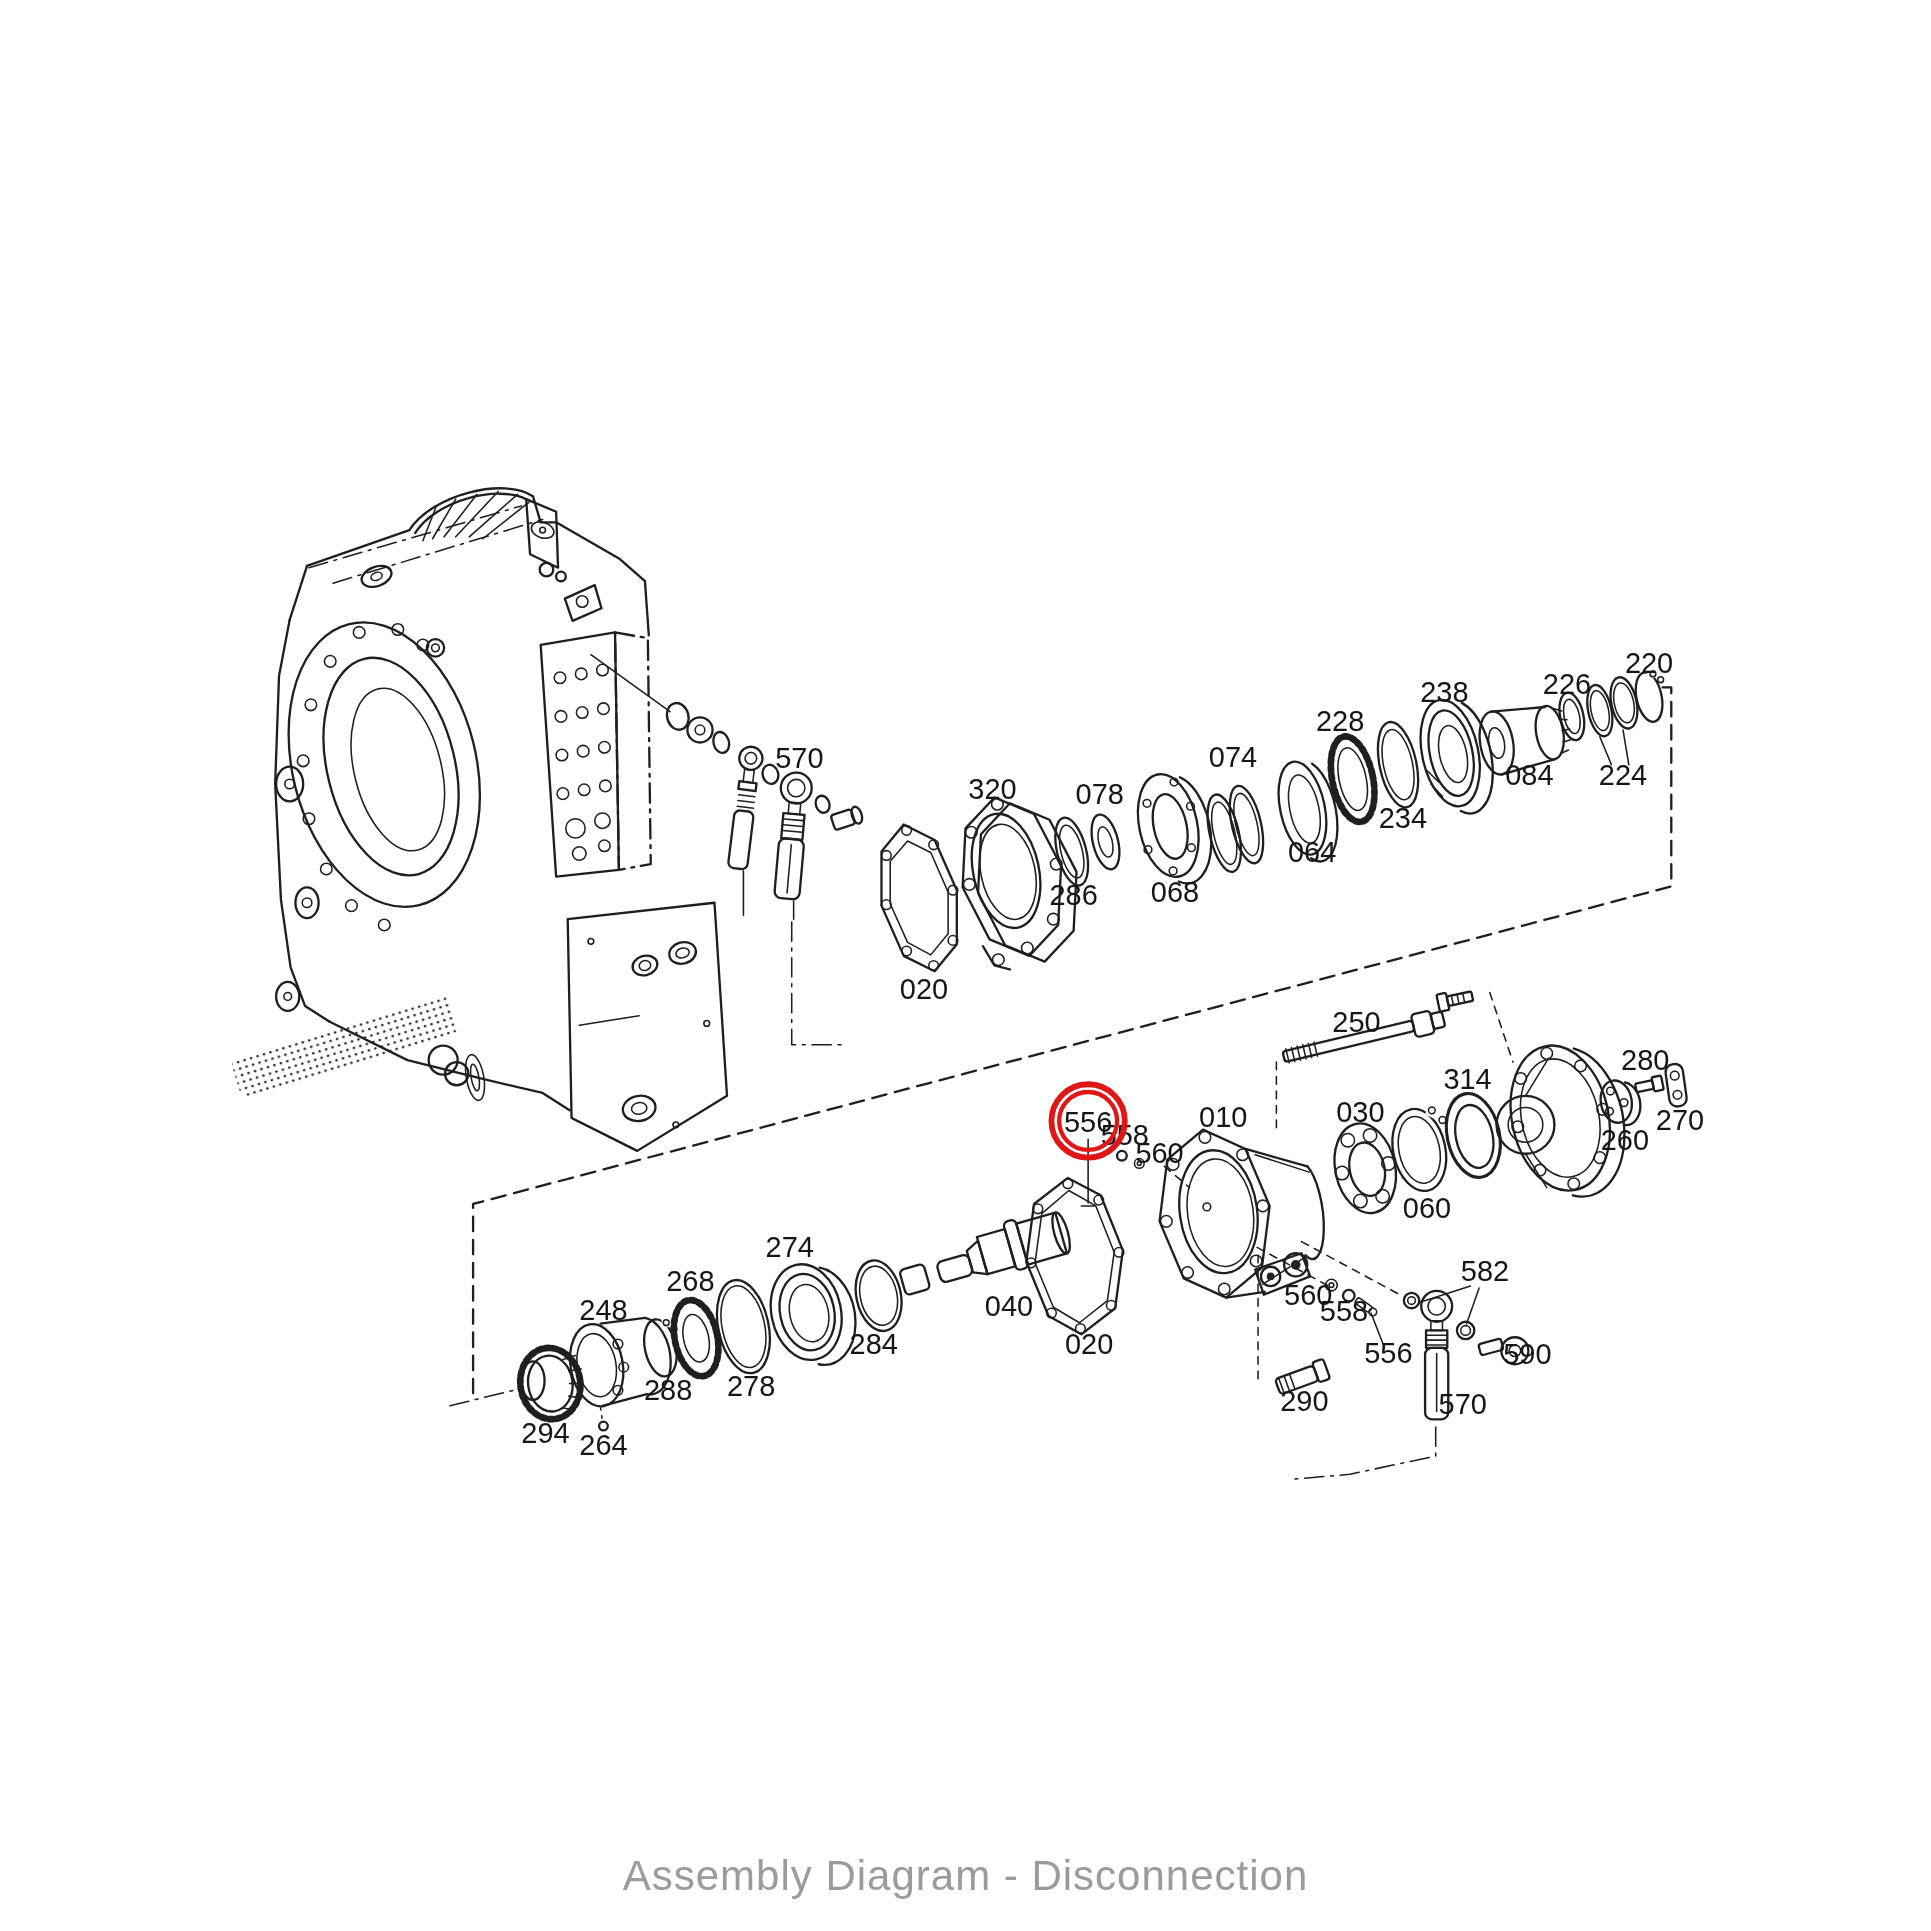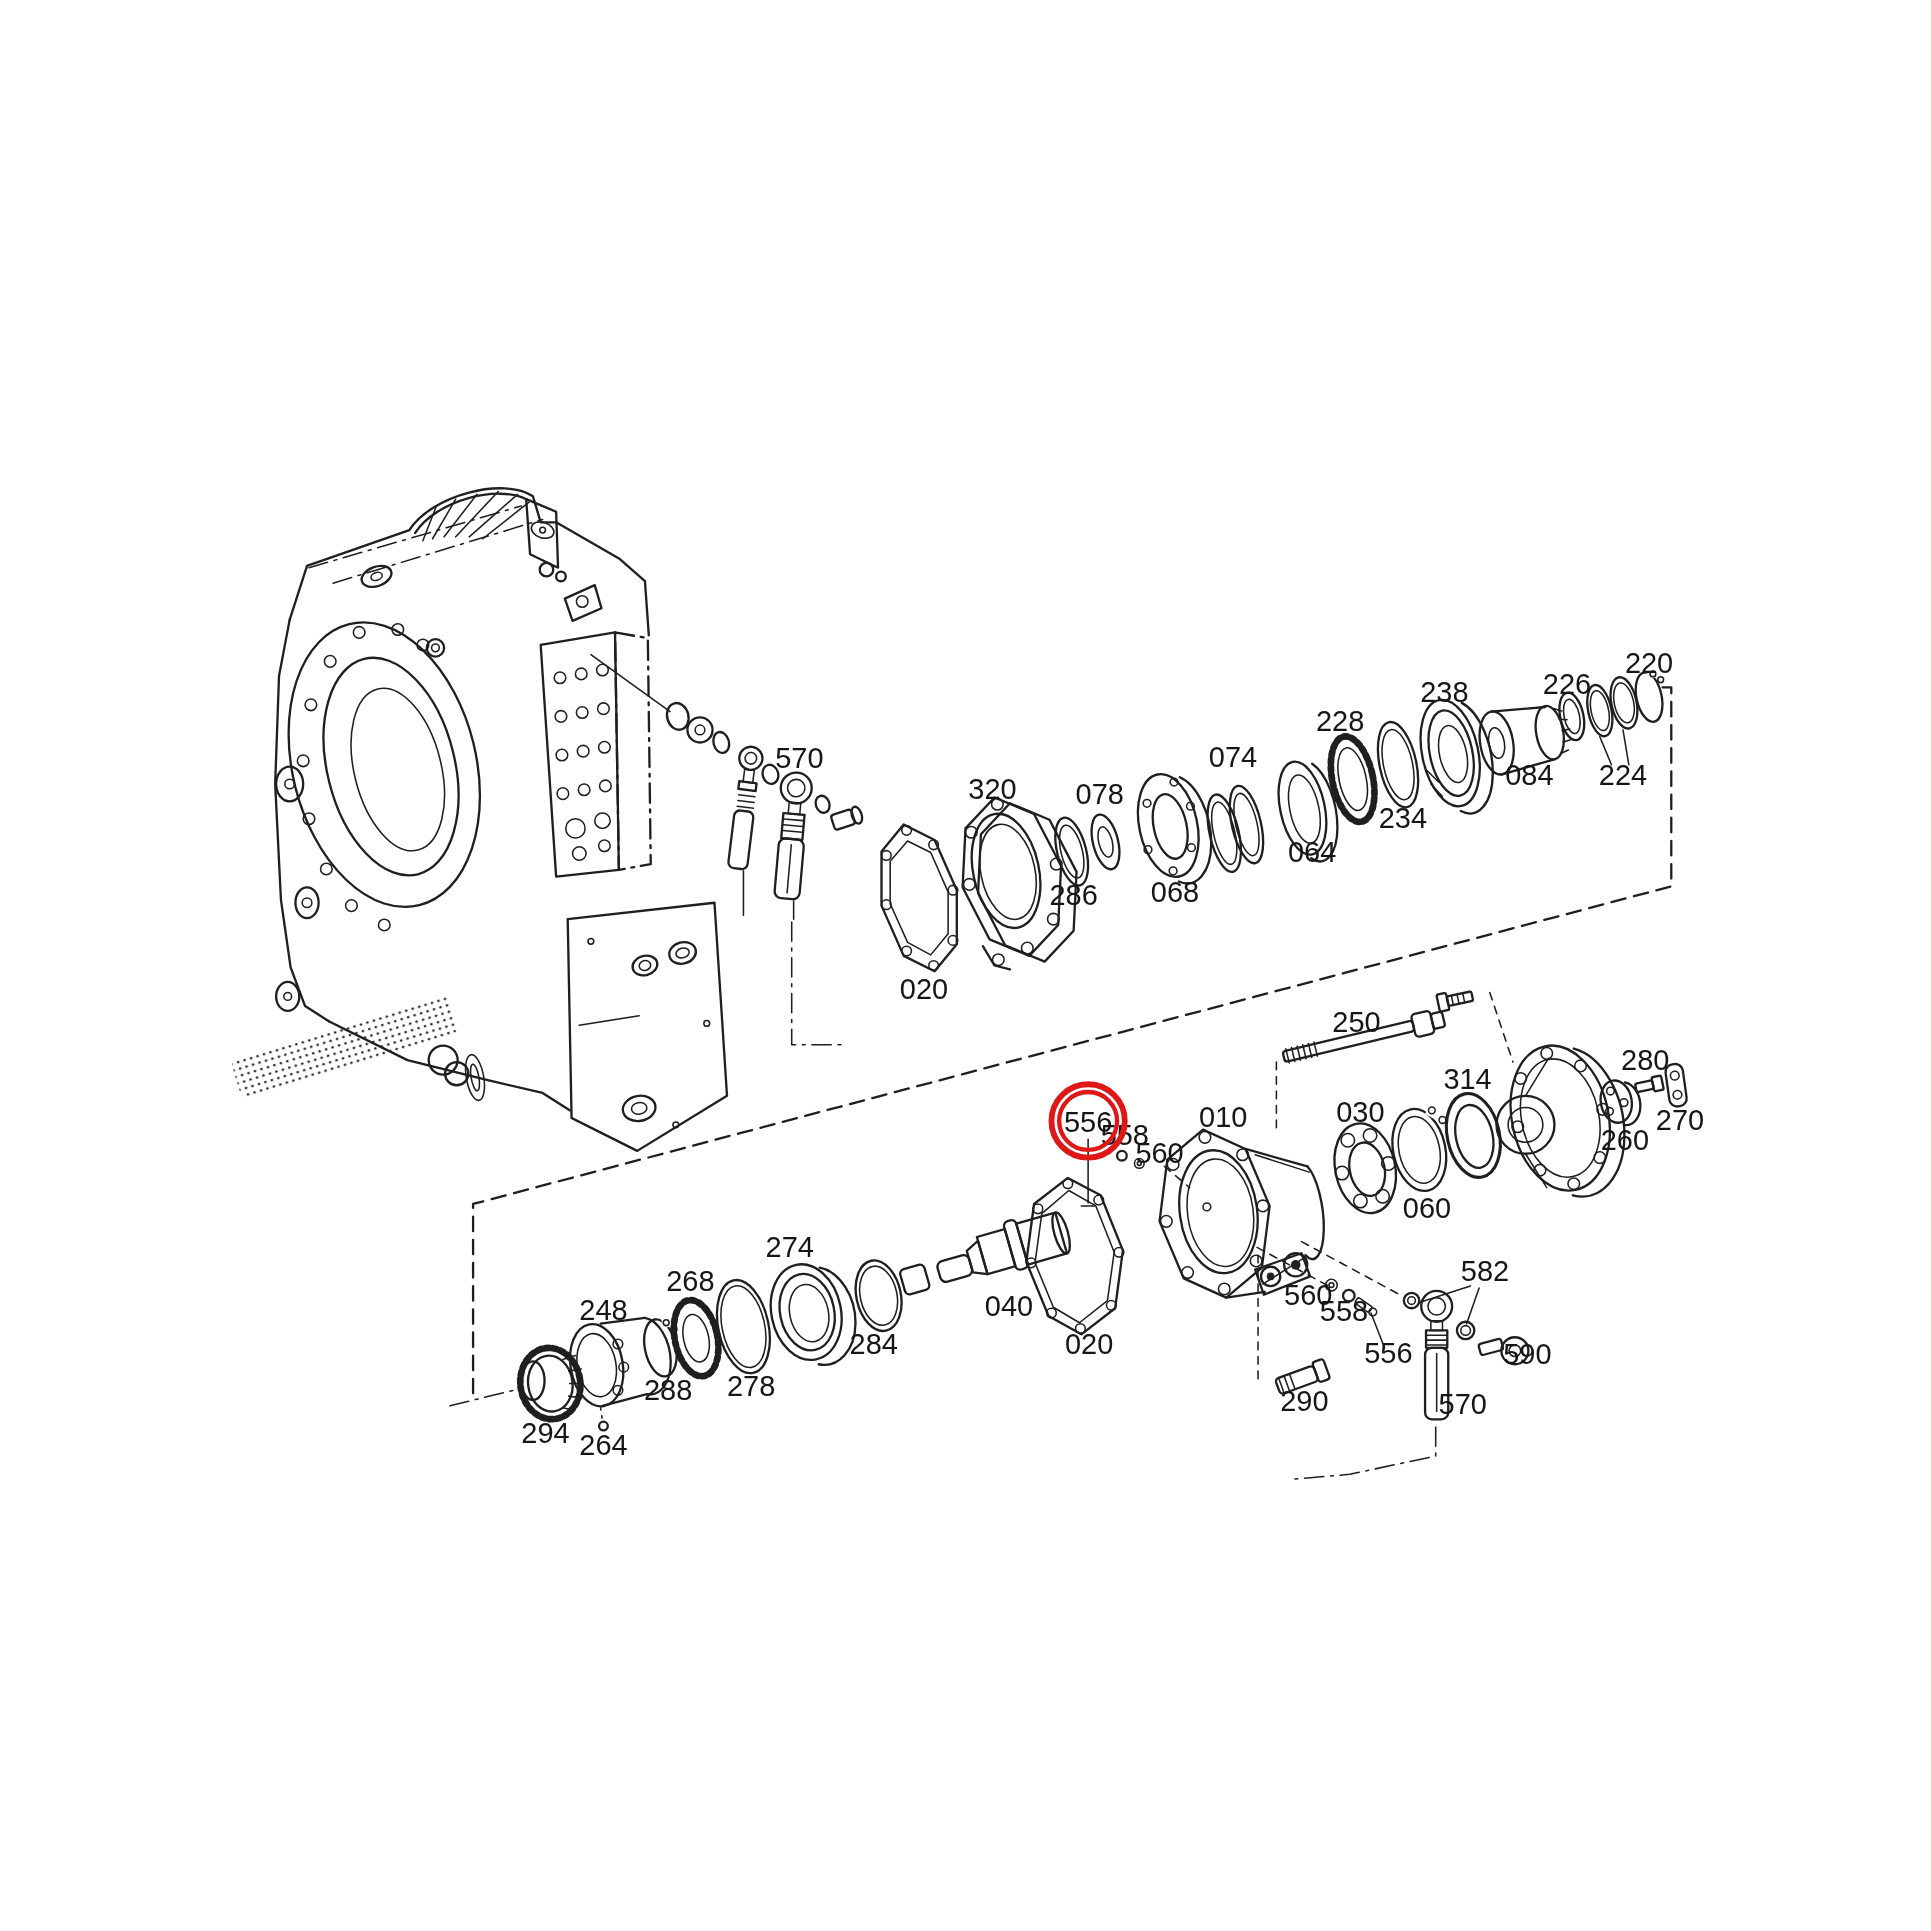--- a/index.html
+++ b/index.html
@@ -564,14 +564,15 @@
         <text x="625" y="1507" class="plabel">264</text>
       </g>
 
   <g>
     <circle id="hi-outer" cx="1127" cy="1161" r="38" fill="none" stroke="var(--accent)" stroke-width="6"></circle>
     <circle id="hi-inner" cx="1127" cy="1161" r="30" fill="none" stroke="var(--accent)" stroke-width="4.5"></circle>
     <text class="hilabel" x="1127" y="1172">556</text>
   </g>
 </svg>
 
+<div class="title">Assembly Diagram - Disconnection</div>
 </div>
 
 
 </body></html>

